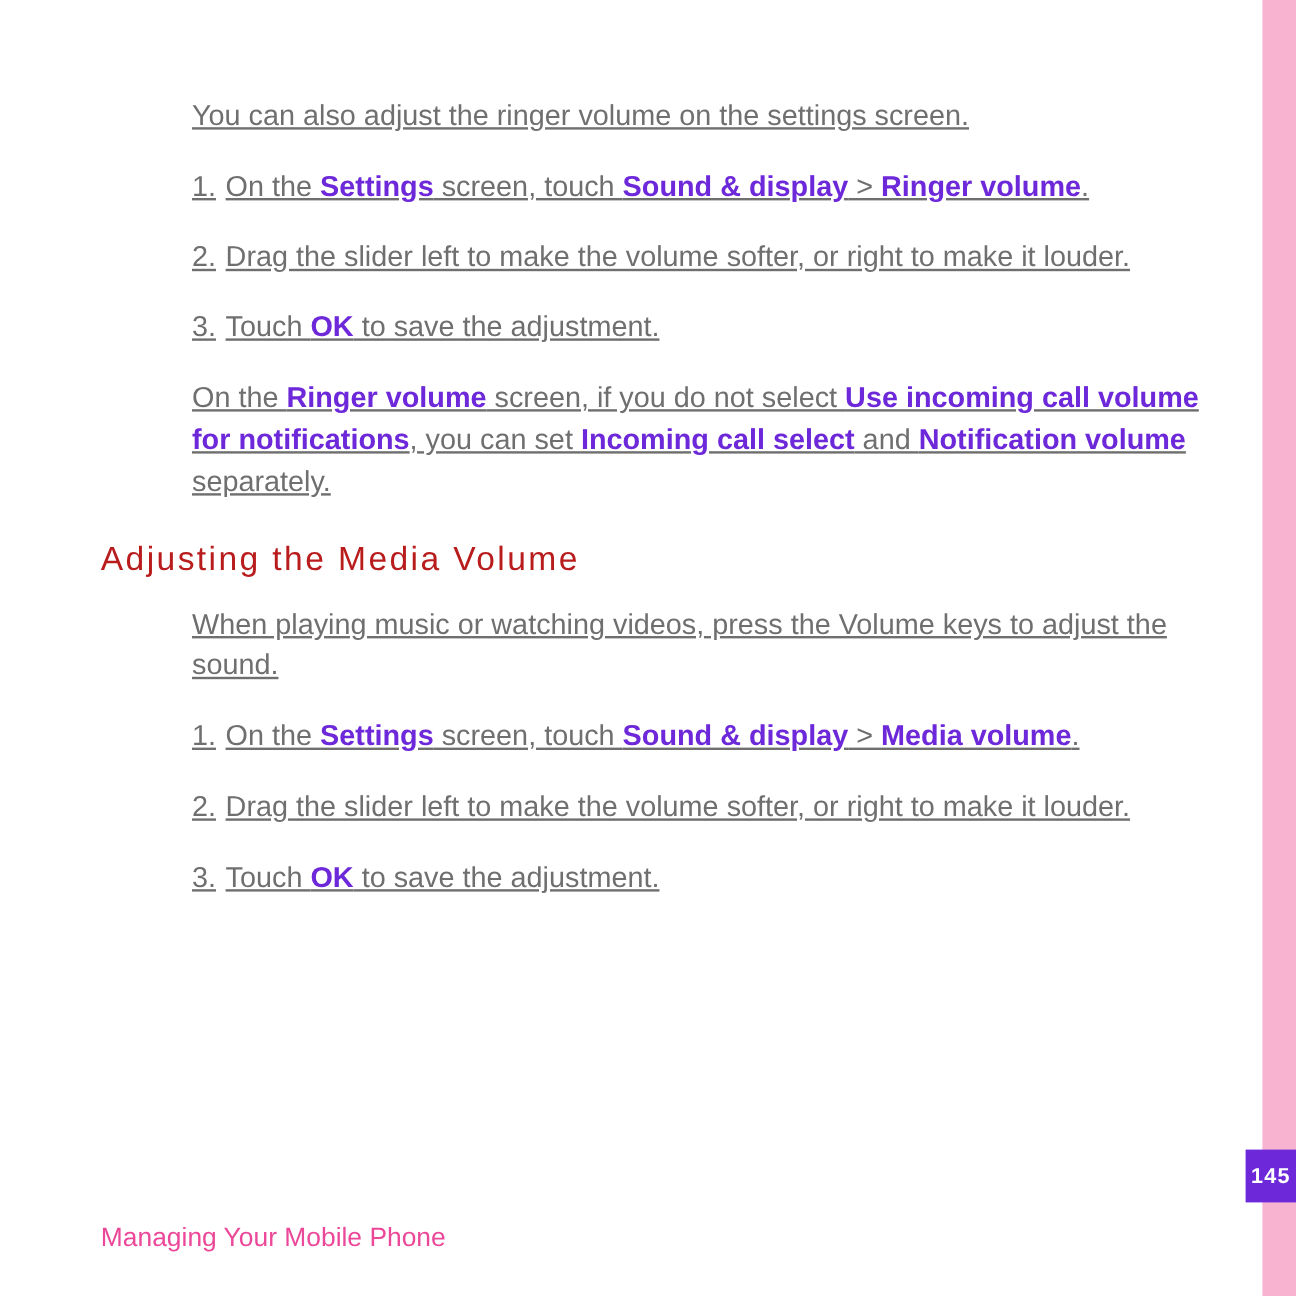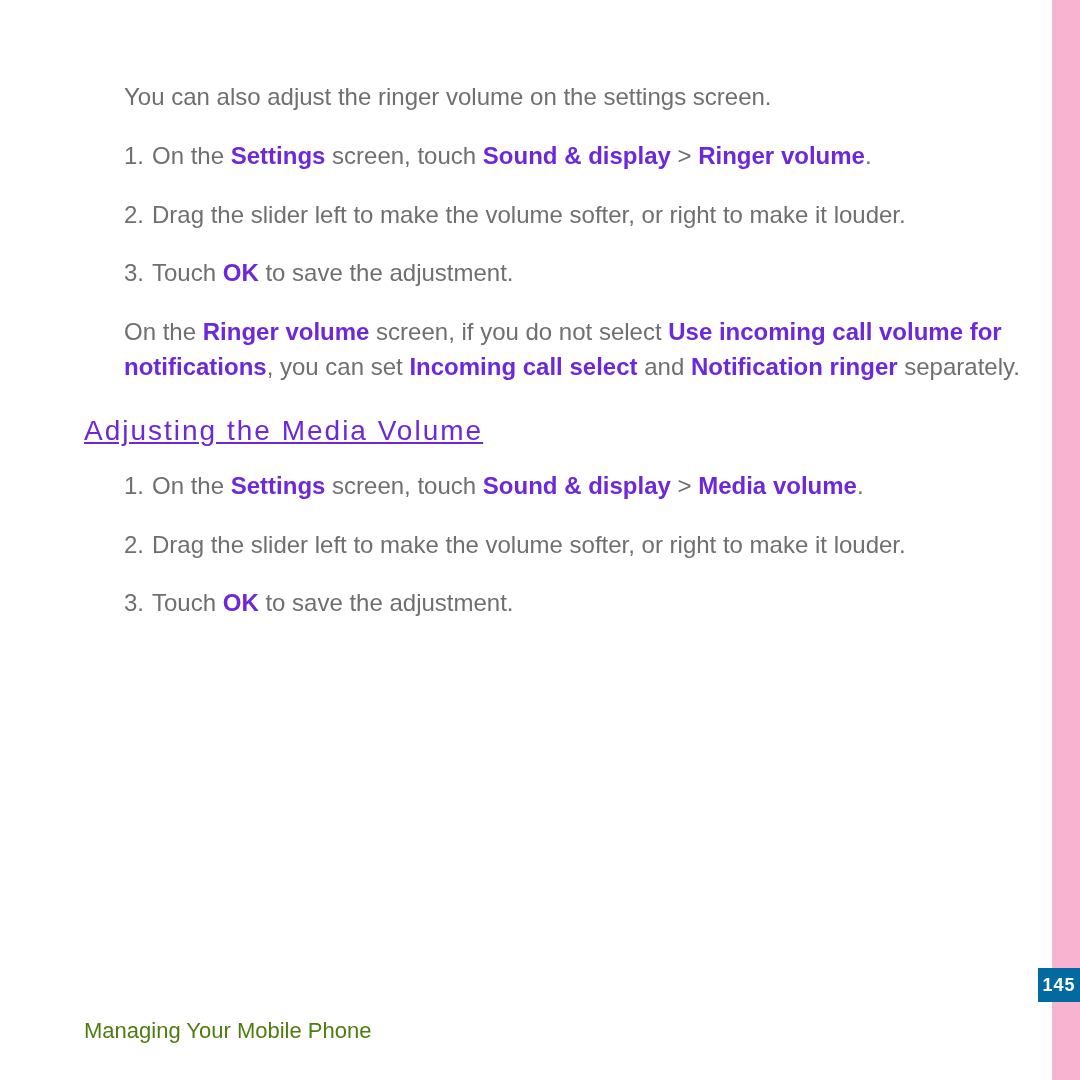--- a/index.html
+++ b/index.html
@@ -16,67 +16,66 @@
     right: 0;
     width: 28px;
     height: 100%;
     background: #f7b3cf;
   }
   .page-number {
     position: absolute;
     right: 0;
     bottom: 78px;
     width: 42px;
-    height: 34px;
-    background: #0369a1;
+    height: 44px;
+    background: #6d28d9;
     color: #ffffff;
     font-weight: bold;
     font-size: 18px;
     display: flex;
     align-items: center;
     justify-content: center;
     letter-spacing: 1px;
   }
   .content {
     position: absolute;
     left: 84px;
     right: 56px;
     top: 80px;
   }
-  .indent { margin-left: 40px; }
+  .indent { margin-left: 76px; text-decoration: underline; }
   p {
     font-size: 24px;
     line-height: 1.45;
     margin-bottom: 24px;
     color: #6f6f6f;
   }
   .num-item {
     display: flex;
     font-size: 24px;
     line-height: 1.45;
     margin-bottom: 24px;
     color: #6f6f6f;
   }
   .num-item .n { width: 28px; flex: 0 0 28px; }
   .num-item .t { flex: 1; }
   h2 {
     font-size: 28px;
     font-weight: normal;
-    color: #6d28d9;
+    color: #b91c1c;
     letter-spacing: 2px;
     margin-top: 30px;
     margin-bottom: 22px;
-    text-decoration: underline;
   }
   .footer {
     position: absolute;
     left: 84px;
     bottom: 36px;
     font-size: 22px;
-    color: #4d7c0f;
+    color: #ec4899;
   }
   b { font-weight: bold; color: #6d28d9; }
 </style>
 </head>
 <body>
 
 <div class="side-stripe"></div>
 <div class="page-number">145</div>
 
 <div class="content">
@@ -96,25 +95,26 @@
   </div>
 
   <div class="num-item indent">
     <div class="n">3.</div>
     <div class="t">
       <span>Touch </span><b>OK</b><span> to save the adjustment.</span>
     </div>
   </div>
 
   <p class="indent">
-    <span>On the </span><b>Ringer volume</b><span> screen, if you do not select </span><b>Use incoming call volume for notifications</b><span>, you can set </span><b>Incoming call select</b><span> and </span><b>Notification ringer</b><span> separately.</span>
+    <span>On the </span><b>Ringer volume</b><span> screen, if you do not select </span><b>Use incoming call volume for notifications</b><span>, you can set </span><b>Incoming call select</b><span> and </span><b>Notification volume</b><span> separately.</span>
   </p>
 
   <h2>Adjusting the Media Volume</h2>
 
+  <p class="indent">When playing music or watching videos, press the Volume keys to adjust the sound.</p>
 
   <div class="num-item indent">
     <div class="n">1.</div>
     <div class="t">
       <span>On the </span><b>Settings</b><span> screen, touch </span><b>Sound &amp; display</b><span> &gt; </span><b>Media volume</b><span>.</span>
     </div>
   </div>
 
   <div class="num-item indent">
     <div class="n">2.</div>

